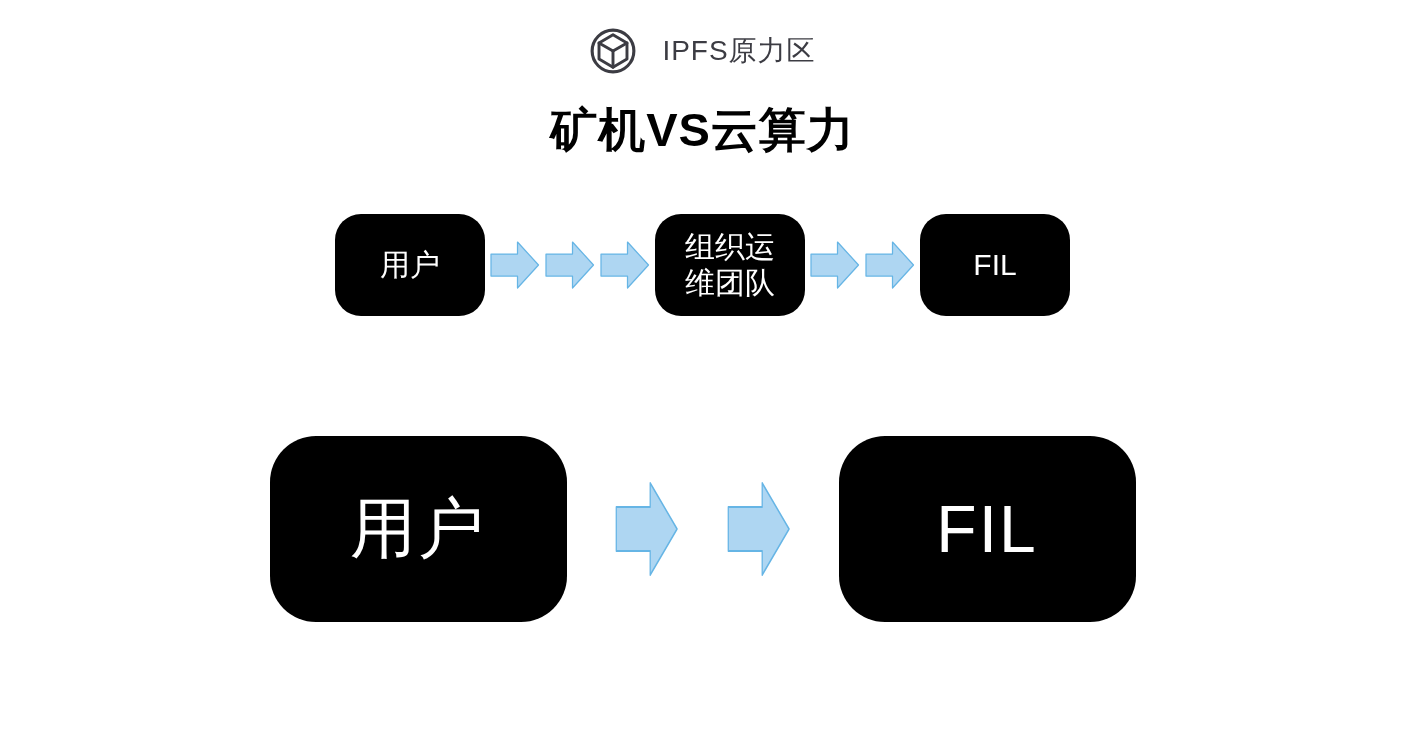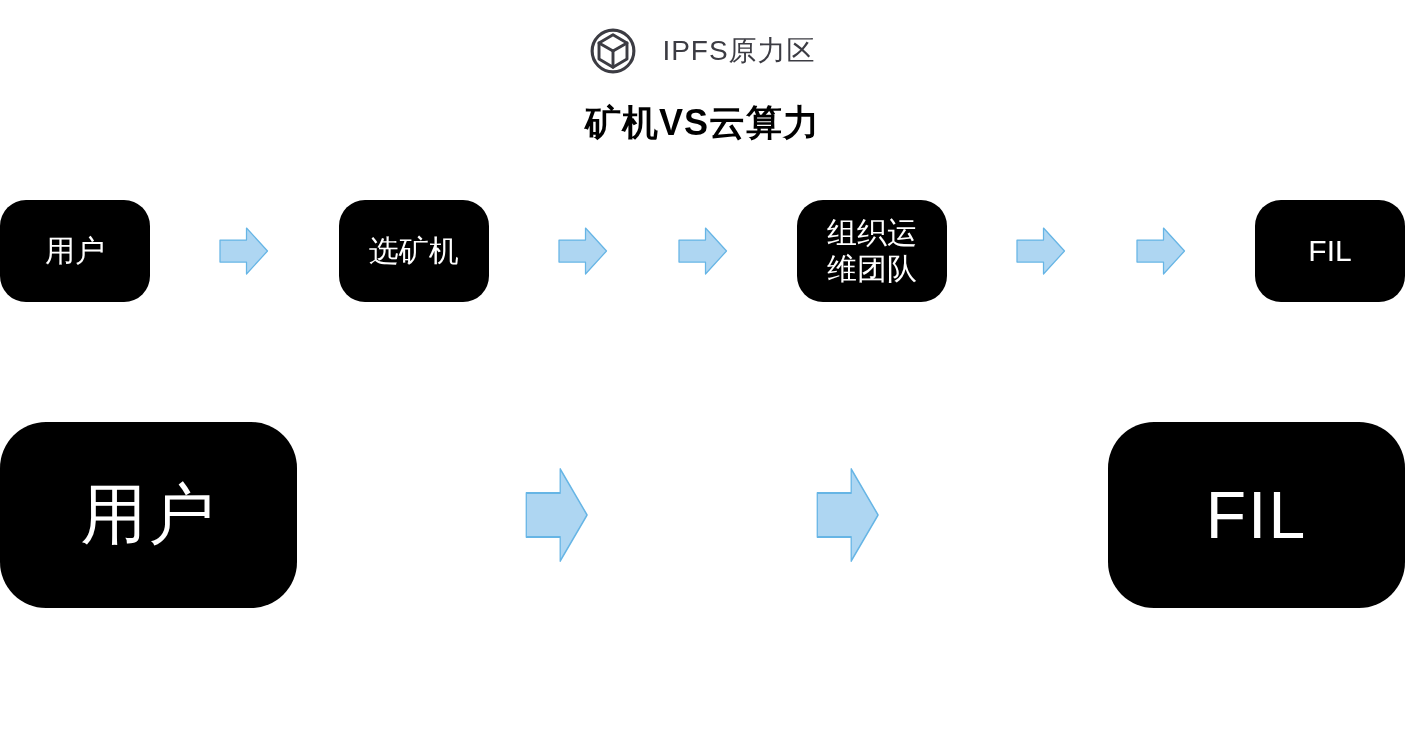--- a/index.html
+++ b/index.html
@@ -27,27 +27,27 @@
   .logo-icon{width:48px;height:48px;display:block;}
   .logo-text{
     font-size:28px;letter-spacing:1px;font-weight:500;
     color:var(--logo-color);
   }
 
   
   .title{
     margin-top:24px;
     text-align:center;
-    font-size:36px;font-weight:600;
+    font-size:47px;font-weight:600;
     color:var(--title-color);
     letter-spacing:1px;
   }
 
   
-  .flow{display:flex;justify-content:space-between;align-items:center;text-decoration:underline;}
+  .flow{display:flex;justify-content:center;align-items:center;text-decoration:underline;}
   .node{
     background:var(--box-bg);color:var(--box-text);
     display:flex;align-items:center;justify-content:center;
     text-align:center;white-space:pre-line;
   }
   .arrow{display:block;flex:none;}
 
   
   .flow-top{margin-top:52px;column-gap:5px;}
   .flow-top .node{
@@ -81,21 +81,20 @@
 
   <div class="title">矿机VS云算力</div>
 
   <div class="flow flow-top">
     <div class="node">用户</div>
 
     <svg class="arrow" width="50" height="50" viewBox="0 0 100 100">
       <polygon points="2,28 55,28 55,4 97,50 55,96 55,72 2,72" style="fill:var(--arrow-fill);stroke:var(--arrow-border);stroke-width:2.5;stroke-linejoin:round"></polygon>
     </svg>
 
-    <div class="node">选矿机</div>
 
     <svg class="arrow" width="50" height="50" viewBox="0 0 100 100">
       <polygon points="2,28 55,28 55,4 97,50 55,96 55,72 2,72" style="fill:var(--arrow-fill);stroke:var(--arrow-border);stroke-width:2.5;stroke-linejoin:round"></polygon>
     </svg>
 
 
     <svg class="arrow" width="50" height="50" viewBox="0 0 100 100">
       <polygon points="2,28 55,28 55,4 97,50 55,96 55,72 2,72" style="fill:var(--arrow-fill);stroke:var(--arrow-border);stroke-width:2.5;stroke-linejoin:round"></polygon>
     </svg>
 

